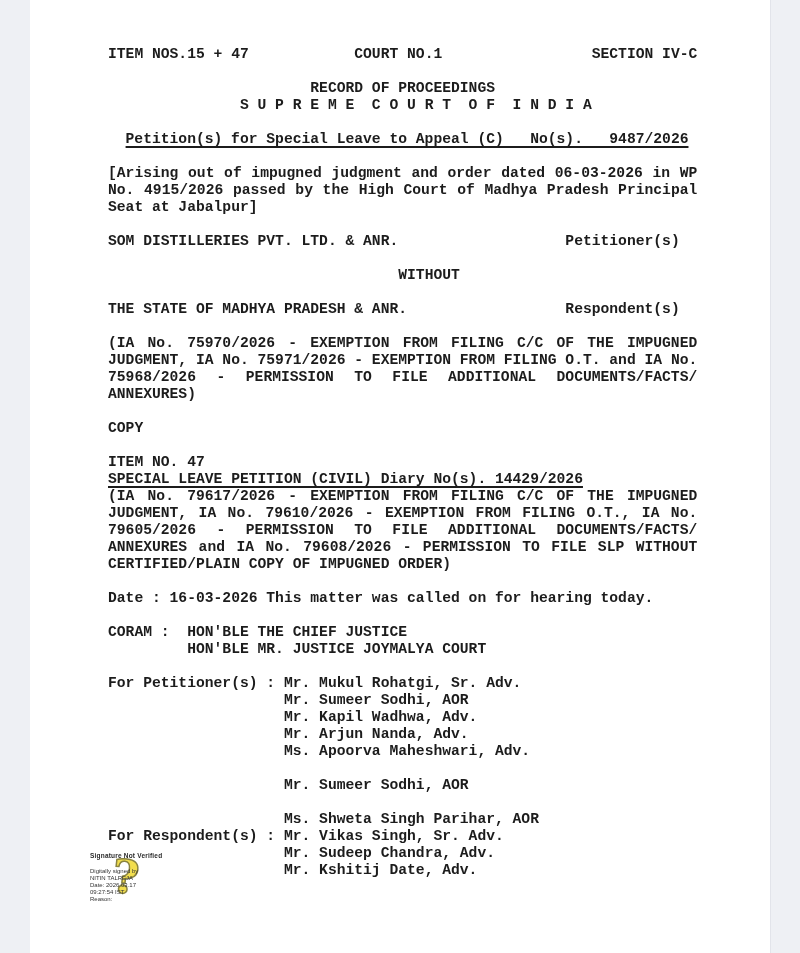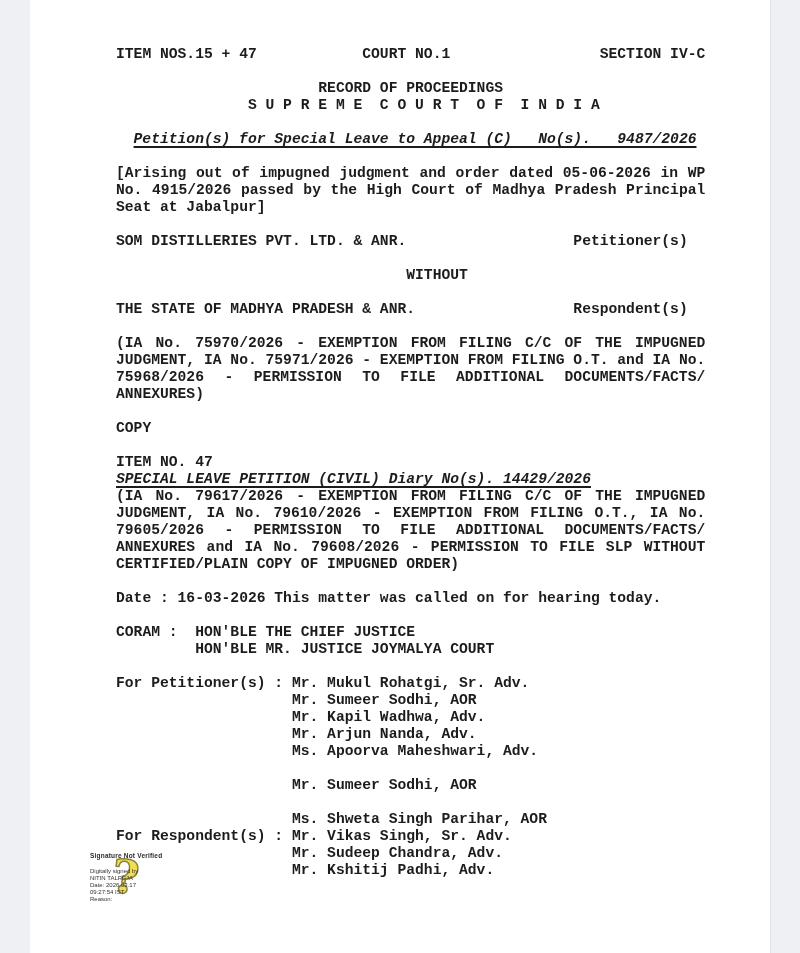--- a/index.html
+++ b/index.html
@@ -19,28 +19,26 @@
   .doc {
     position: absolute;
     left: 78px; top: 46px;
     width: 67ch;
     font-family: "Liberation Mono", "DejaVu Sans Mono", monospace;
     font-weight: 700;
     font-size: 14.67px;
     line-height: 17px;
     color: #1c1c1c;
     letter-spacing: 0;
-    margin-left: 8px;
   }
   .line { white-space: pre; min-height: 17px; }
   .line.u {
     text-decoration: underline;
     text-decoration-thickness: 1.5px;
     text-underline-offset: 3px;
-    font-style: italic;
   }
   .line.j {
     white-space: normal;
     text-align: justify;
     text-align-last: justify;
   }
   .stamp {
     position: absolute;
     left: 60px; top: 852px;
     width: 110px; height: 62px;
@@ -81,21 +79,21 @@
 <div class="page">
 
   <div class="doc">
       <div class="line">ITEM NOS.15 + 47            COURT NO.1                 SECTION IV-C</div>
       <div class="line"></div>
       <div class="line">                       RECORD OF PROCEEDINGS</div>
       <div class="line">               S U P R E M E  C O U R T  O F  I N D I A</div>
       <div class="line"></div>
       <div class="line u" style="padding-left: 2ch;">Petition(s) for Special Leave to Appeal (C)   No(s).   9487/2026</div>
       <div class="line"></div>
-      <div class="line j">[Arising out of impugned judgment and order dated 05-06-2026 in WP</div>
+      <div class="line j">[Arising out of impugned judgment and order dated 06-03-2026 in WP</div>
       <div class="line j">No. 4915/2026 passed by the High Court of Madhya Pradesh Principal</div>
       <div class="line">Seat at Jabalpur]</div>
       <div class="line"></div>
       <div class="line">SOM DISTILLERIES PVT. LTD. &amp; ANR.                   Petitioner(s)</div>
       <div class="line"></div>
       <div class="line">                                 WITHOUT</div>
       <div class="line"></div>
       <div class="line">THE STATE OF MADHYA PRADESH &amp; ANR.                  Respondent(s)</div>
       <div class="line"></div>
       <div class="line j">(IA No. 75970/2026 - EXEMPTION FROM FILING C/C OF THE IMPUGNED</div>
@@ -122,21 +120,21 @@
       <div class="line">                    Mr. Sumeer Sodhi, AOR</div>
       <div class="line">                    Mr. Kapil Wadhwa, Adv.</div>
       <div class="line">                    Mr. Arjun Nanda, Adv.</div>
       <div class="line">                    Ms. Apoorva Maheshwari, Adv.</div>
       <div class="line"></div>
       <div class="line">                    Mr. Sumeer Sodhi, AOR</div>
       <div class="line"></div>
       <div class="line">                    Ms. Shweta Singh Parihar, AOR</div>
       <div class="line">For Respondent(s) : Mr. Vikas Singh, Sr. Adv.</div>
       <div class="line">                    Mr. Sudeep Chandra, Adv.</div>
-      <div class="line">                    Mr. Kshitij Padhi, Adv.</div>
+      <div class="line">                    Mr. Kshitij Date, Adv.</div>
     </div>
 
   <div class="stamp">
     <div class="qmark">?</div>
     <div class="snv">Signature Not Verified</div>
     <div class="details">
       <div>Digitally signed by</div>
       <div>NITIN TALREJA</div>
       <div>Date: 2026.03.17</div>
       <div>09:27:54 IST</div>

